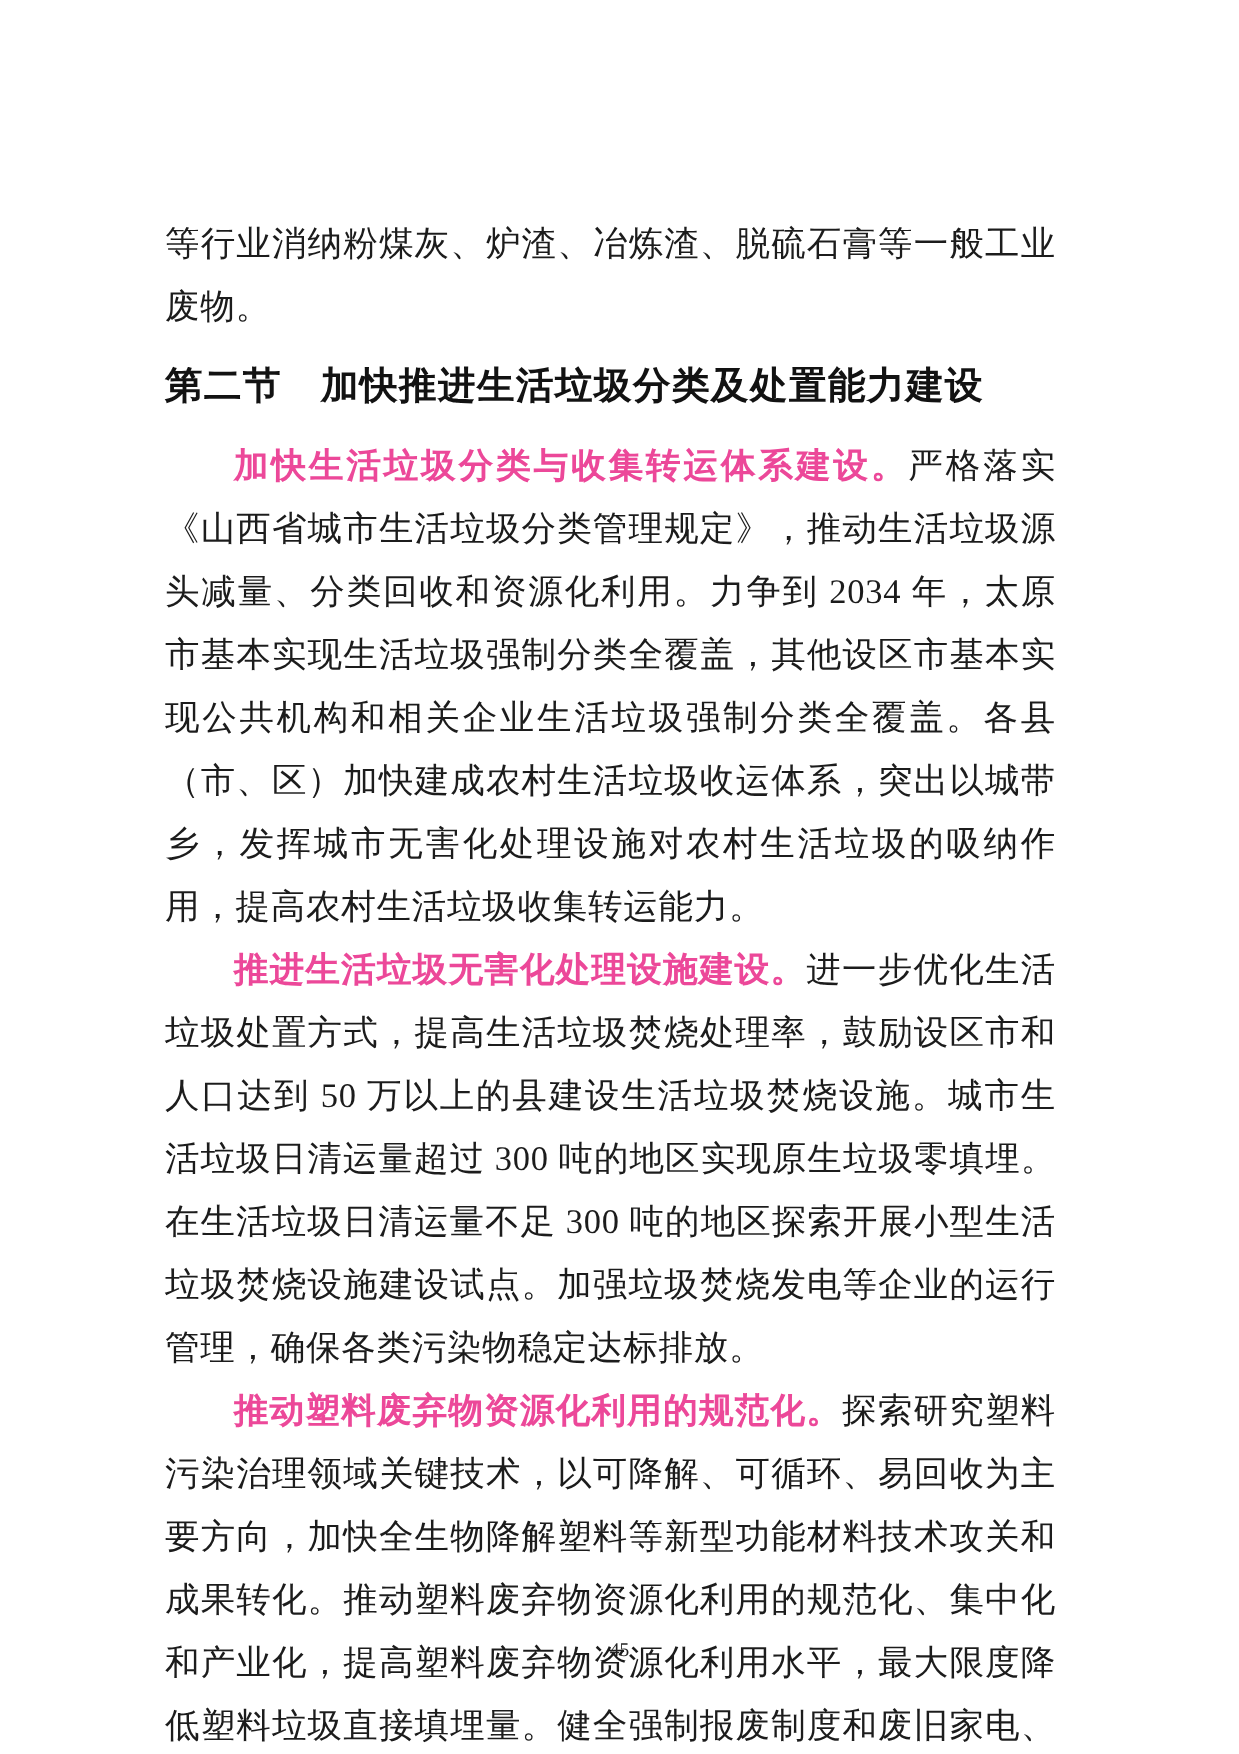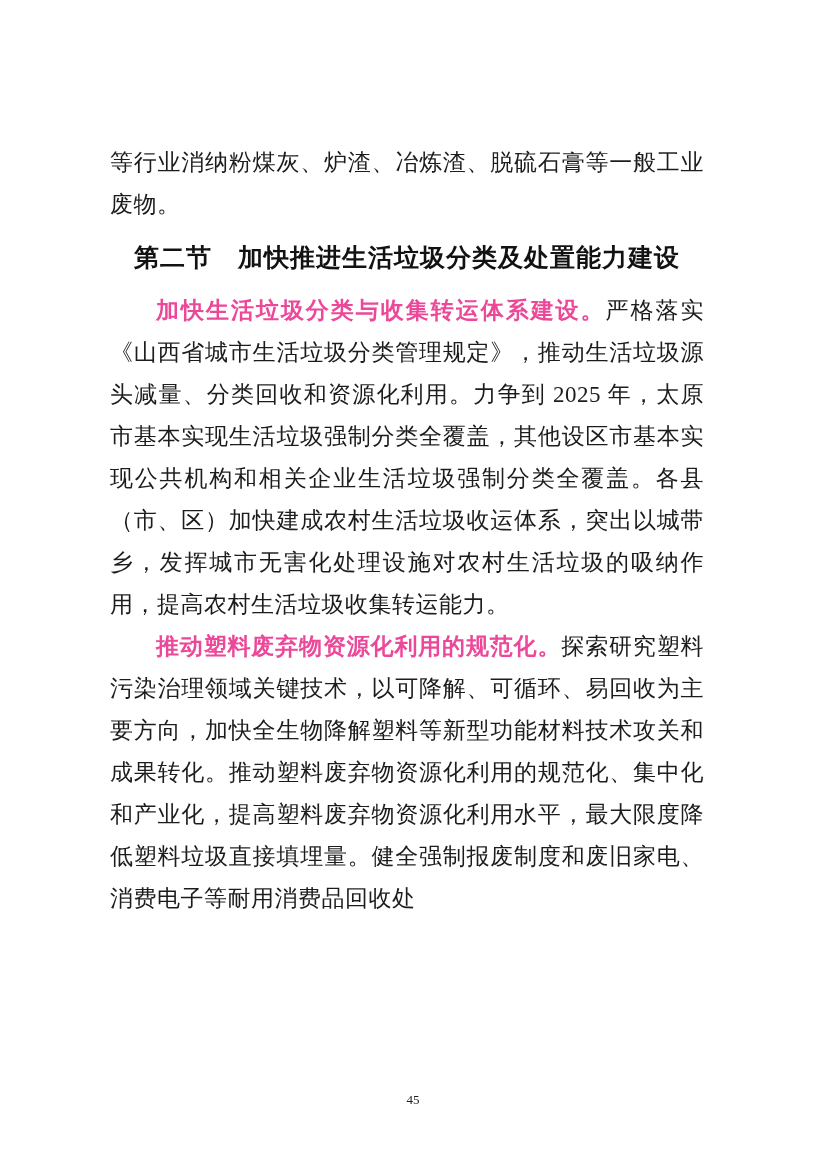--- a/index.html
+++ b/index.html
@@ -38,21 +38,20 @@
   }
   .lead {
     font-weight: 700;
     color: #ec4899;
   }
   .section-heading {
     margin: 11px 0;
     font-size: 25px;
     line-height: 42px;
     font-weight: 700;
-    text-align: center;
     color: #121212;
     letter-spacing: 1px;
   }
   .page-footer {
     position: absolute;
     top: 1090px;
     left: 0;
     width: 826px;
     text-align: center;
     font-size: 13px;
@@ -62,20 +61,21 @@
 </style>
 </head>
 <body>
 
 <div class="page">
 
   <p class="body-text">等行业消纳粉煤灰、炉渣、冶炼渣、脱硫石膏等一般工业废物。</p>
 
   <h2 class="section-heading">第二节　加快推进生活垃圾分类及处置能力建设</h2>
 
-  <p class="body-text indent"><span class="lead">加快生活垃圾分类与收集转运体系建设。</span><span>严格落实《山西省城市生活垃圾分类管理规定》，推动生活垃圾源头减量、分类回收和资源化利用。力争到 2025 年，太原市基本实现生活垃圾强制分类全覆盖，其他设区市基本实现公共机构和相关企业生活垃圾强制分类全覆盖。各县（市、区）加快建成农村生活垃圾收运体系，突出以城带乡，发挥城市无害化处理设施对农村生活垃圾的吸纳作用，提高农村生活垃圾收集转运能力。</span></p>
+  <p class="body-text indent"><span class="lead">加快生活垃圾分类与收集转运体系建设。</span><span>严格落实《山西省城市生活垃圾分类管理规定》，推动生活垃圾源头减量、分类回收和资源化利用。力争到 2034 年，太原市基本实现生活垃圾强制分类全覆盖，其他设区市基本实现公共机构和相关企业生活垃圾强制分类全覆盖。各县（市、区）加快建成农村生活垃圾收运体系，突出以城带乡，发挥城市无害化处理设施对农村生活垃圾的吸纳作用，提高农村生活垃圾收集转运能力。</span></p>
 
+  <p class="body-text indent"><span class="lead">推进生活垃圾无害化处理设施建设。</span><span>进一步优化生活垃圾处置方式，提高生活垃圾焚烧处理率，鼓励设区市和人口达到 50 万以上的县建设生活垃圾焚烧设施。城市生活垃圾日清运量超过 300 吨的地区实现原生垃圾零填埋。在生活垃圾日清运量不足 300 吨的地区探索开展小型生活垃圾焚烧设施建设试点。加强垃圾焚烧发电等企业的运行管理，确保各类污染物稳定达标排放。</span></p>
 
   <p class="body-text indent"><span class="lead">推动塑料废弃物资源化利用的规范化。</span><span>探索研究塑料污染治理领域关键技术，以可降解、可循环、易回收为主要方向，加快全生物降解塑料等新型功能材料技术攻关和成果转化。推动塑料废弃物资源化利用的规范化、集中化和产业化，提高塑料废弃物资源化利用水平，最大限度降低塑料垃圾直接填埋量。健全强制报废制度和废旧家电、消费电子等耐用消费品回收处</span></p>
 
 </div>
 
 <div class="page-footer">45</div>
 
 </body></html>

